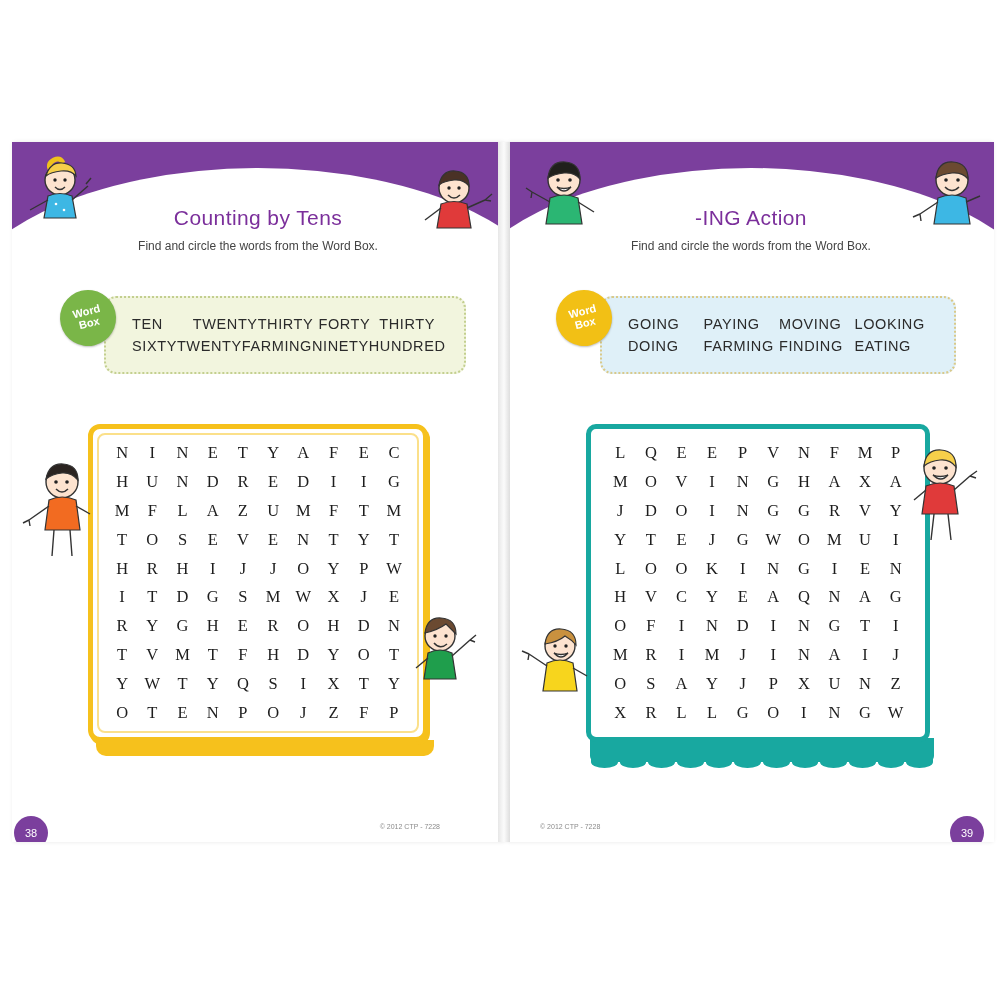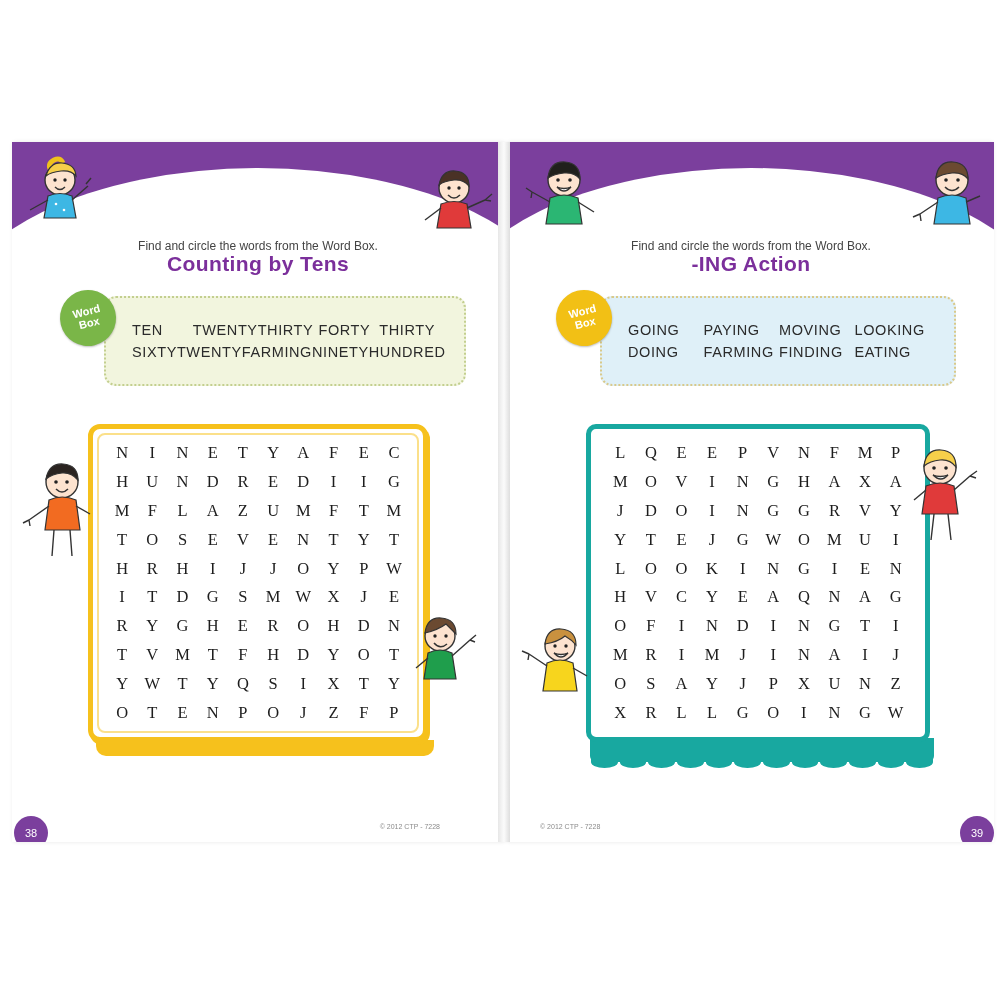--- a/index.html
+++ b/index.html
@@ -61,23 +61,22 @@
     background: #ffffff;
     border-radius: 50% 50% 0 0 / 100% 100% 0 0;
   }
   .title {
     position: absolute;
     top: 64px;
     width: 100%;
     text-align: center;
     font-size: 21px;
     color: #7b2f9b;
-    font-weight: bold;
+    font-weight: normal;
     letter-spacing: 0.4px;
-    margin-top: 46px;
   }
   .subtitle {
     position: absolute;
     top: 97px;
     width: 100%;
     text-align: center;
     font-size: 12px;
     color: #444444;
   }
   
@@ -86,21 +85,21 @@
     top: 148px;
     left: 48px;
     right: 38px;
     height: 90px;
   }
   .wordbox {
     position: absolute;
     left: 44px;
     right: 0;
     top: 6px;
-    height: 90px;
+    height: 78px;
     border: 2px dotted #b9b9a0;
     border-radius: 12px;
     box-sizing: border-box;
     padding: 8px 24px 8px 26px;
   }
   .wordbox.green { background: #f2f5de; border-color: #c3cf8f; }
   .wordbox.blue  { background: #dff0f8; border-color: #d9c98a; }
   .wordbox-rows {
     display: flex;
     flex-direction: column;
@@ -236,21 +235,21 @@
     height: 34px;
     border-radius: 50%;
     background: #7b3f9d;
     color: #ffffff;
     font-size: 11px;
     display: flex;
     align-items: center;
     justify-content: center;
   }
   .pagenum-left { left: 2px; }
-  .pagenum-right { right: 0; }
+  .pagenum-right { right: 10px; }
   .copyright {
     position: absolute;
     bottom: 12px;
     font-size: 7px;
     color: #8b8b8b;
   }
   .copyright-left { right: 64px; }
   .copyright-right { left: 32px; }
   
   .kid { position: absolute; }

